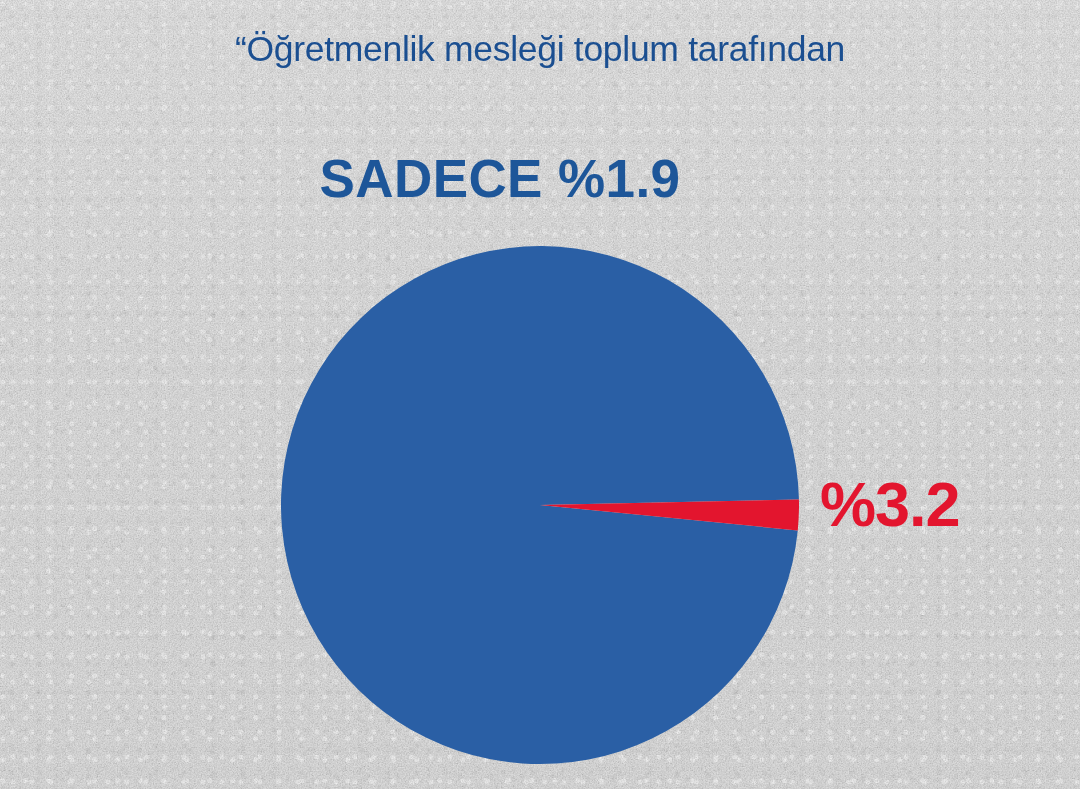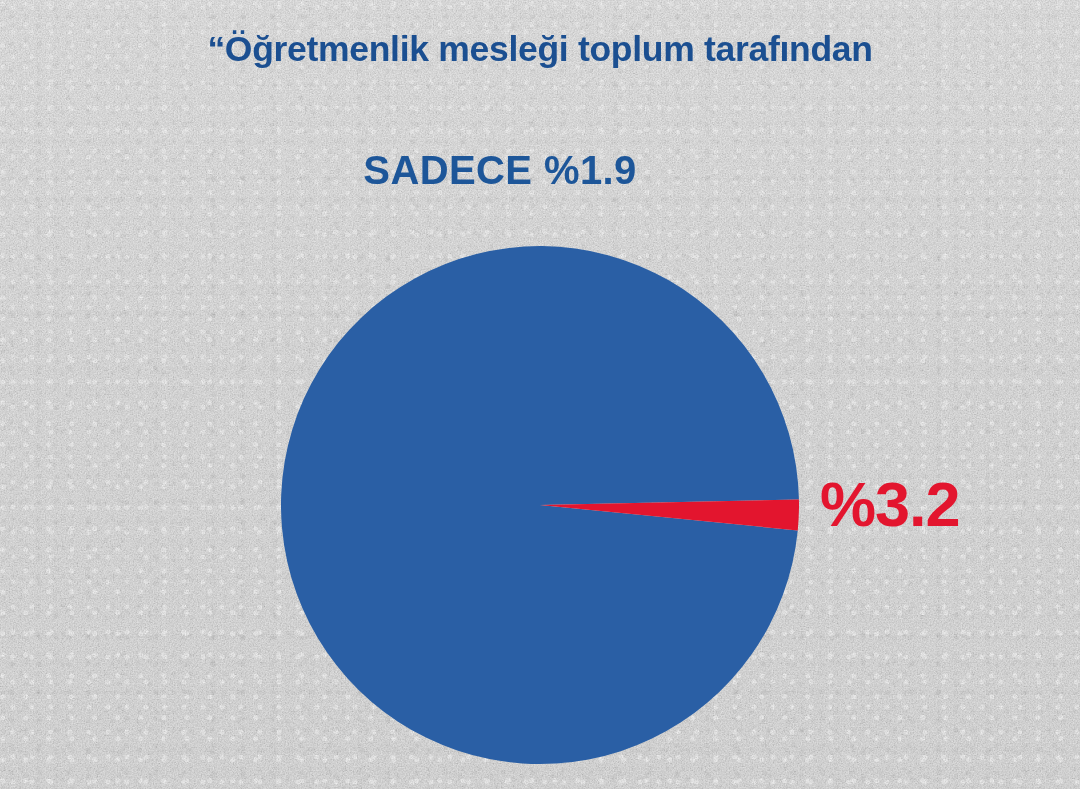--- a/index.html
+++ b/index.html
@@ -51,36 +51,36 @@
     text-align: center;
     line-height: 1.21;
     letter-spacing: -0.3px;
   }
   .hl-line {
     display: block;
     font-size: 35.5px;
     white-space: nowrap;
   }
   .hl-quote {
-    font-weight: bold;
+    font-weight: normal;
     color: #1b4f91;
   }
   .hl-tail {
     font-weight: normal;
     color: #2360ab;
   }
 
   
   .subtitle {
     position: absolute;
     left: 0;
     top: 148px;
     width: 1000px;
     text-align: center;
-    font-size: 40px;
+    font-size: 53px;
     font-weight: bold;
     color: #1d5699;
     letter-spacing: 0.4px;
     white-space: nowrap;
   }
 
   
   #pie-wrap {
     position: absolute;
     left: 0;

